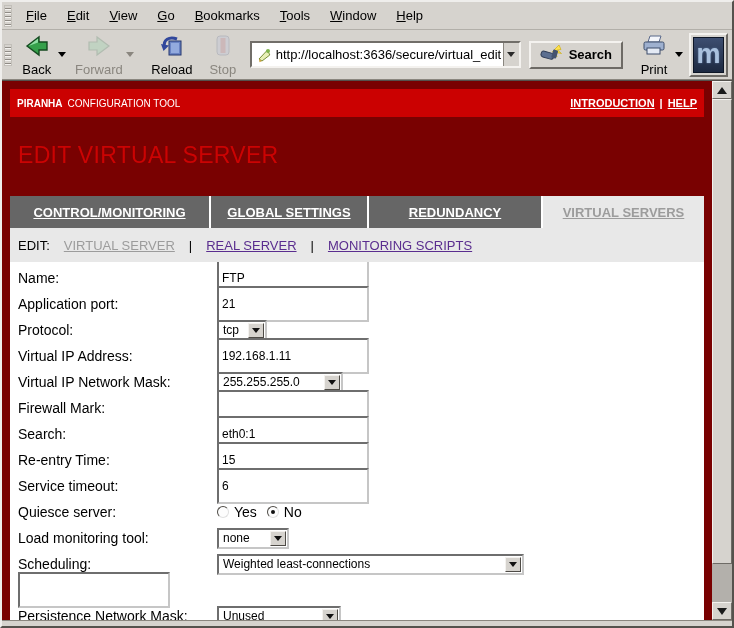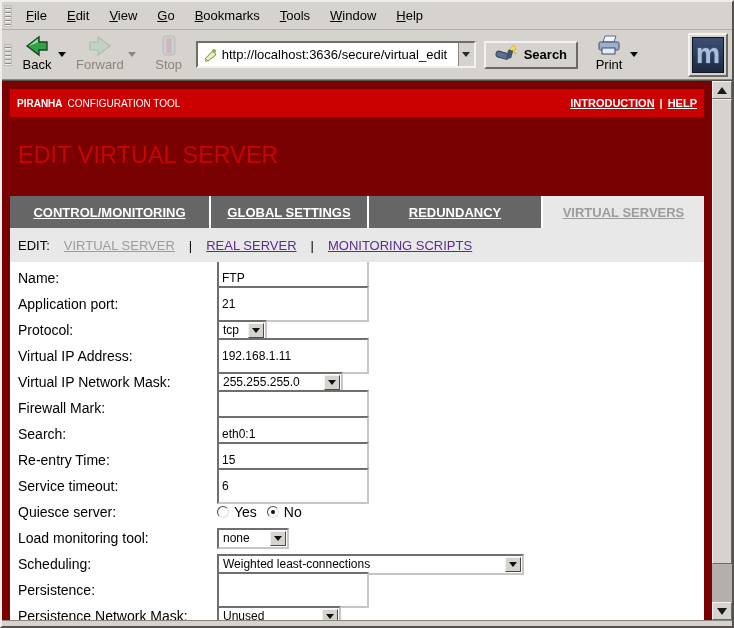--- a/index.html
+++ b/index.html
@@ -13,21 +13,21 @@
   .menubar { height:28px; display:flex; align-items:center; background:#d6d3ce;
     border-bottom:1px solid #b2afa9; }
   .grippy { width:8px; height:22px; margin:0 4px 0 2px; cursor:pointer;
     background:repeating-linear-gradient(0deg,#f4f2ef 0 1px,#8f8b85 1px 2px,#d6d3ce 2px 4px);
     border:1px solid #c2bfb9; }
   .menu-item { padding:4px 10px; font-size:13px; color:#000; cursor:default; }
 
   
   .toolbar { height:50px; display:flex; align-items:center; background:#d6d3ce;
     border-bottom:1px solid #8a867f; padding-right:4px; }
-  .tb-btn { display:flex; flex-direction:column; align-items:center; justify-content:flex-start;
+  .tb-btn { display:flex; flex-direction:column; align-items:center; justify-content:space-between;
     min-width:42px; height:46px; padding:1px 4px; font-size:13px; color:#000; }
   .tb-btn .ico { height:24px; display:flex; align-items:flex-end; }
   .tb-btn.disabled { color:#8a867f; }
   .tb-btn.disabled .ico { opacity:.5; filter:grayscale(.35); }
   .caret { width:0; height:0; border-left:4px solid transparent; border-right:4px solid transparent;
     border-top:5px solid #000; margin:0 6px 0 0; align-self:center; }
   .caret.disabled { border-top-color:#8a867f; }
 
   .urlbox { width:280px; height:27px; margin:0 8px 0 6px; background:#fff; display:flex; align-items:center;
     border:2px solid; border-color:#716e69 #f4f2ef #f4f2ef #716e69; }
@@ -146,20 +146,31 @@
     <div class="tb-btn disabled">
       <span class="ico">
         <svg width="26" height="22" viewBox="0 0 26 22">
             <path d="M23 11 L11 2 L11 7 H3 V15 H11 V20 Z" fill="#9fd8ae" stroke="#85a98d" stroke-width="1.2"></path>
           </svg>
       </span>
       <span>Forward</span>
     </div>
     <span class="caret disabled"></span>
 
+    <div class="tb-btn" style="margin-left:8px">
+      <span class="ico">
+        <svg width="24" height="22" viewBox="0 0 24 22">
+            <rect x="9" y="6" width="12" height="14" fill="#6a83c4" stroke="#24376f"></rect>
+            <rect x="11" y="8" width="8" height="10" fill="#93aade"></rect>
+            <path d="M17 4 C9 1 3 5 4.5 12" fill="none" stroke="#31479c" stroke-width="3"></path>
+            <polygon points="1,9 9,10.5 3.5,16" fill="#31479c"></polygon>
+          </svg>
+      </span>
+      <span>Reload</span>
+    </div>
 
     <div class="tb-btn disabled" style="margin-left:6px">
       <span class="ico">
         <svg width="18" height="22" viewBox="0 0 18 22">
             <rect x="3" y="1" width="12" height="19" rx="3" fill="#c3c8dd"></rect>
             <rect x="6.5" y="3" width="5" height="15" fill="#d49aa4"></rect>
             <rect x="3" y="1" width="12" height="19" rx="3" fill="none" stroke="#9aa0b8"></rect>
           </svg>
       </span>
       <span>Stop</span>
@@ -327,21 +338,20 @@
           <label class="flabel">Scheduling:</label>
           <div class="select" style="width:307px">
             <span class="sel-text">Weighted least-connections</span>
             <span class="sel-btn">
                 <span class="sel-arrow"></span>
               </span>
           </div>
         </div>
 
         <div class="row">
-          <label class="flabel">Persistence:</label>
           <input class="tinput w152" value="" style="">
         </div>
 
         <div class="row">
           <label class="flabel">Persistence Network Mask:</label>
           <div class="select" style="width:124px">
             <span class="sel-text">Unused</span>
             <span class="sel-btn">
                 <span class="sel-arrow"></span>
               </span>

